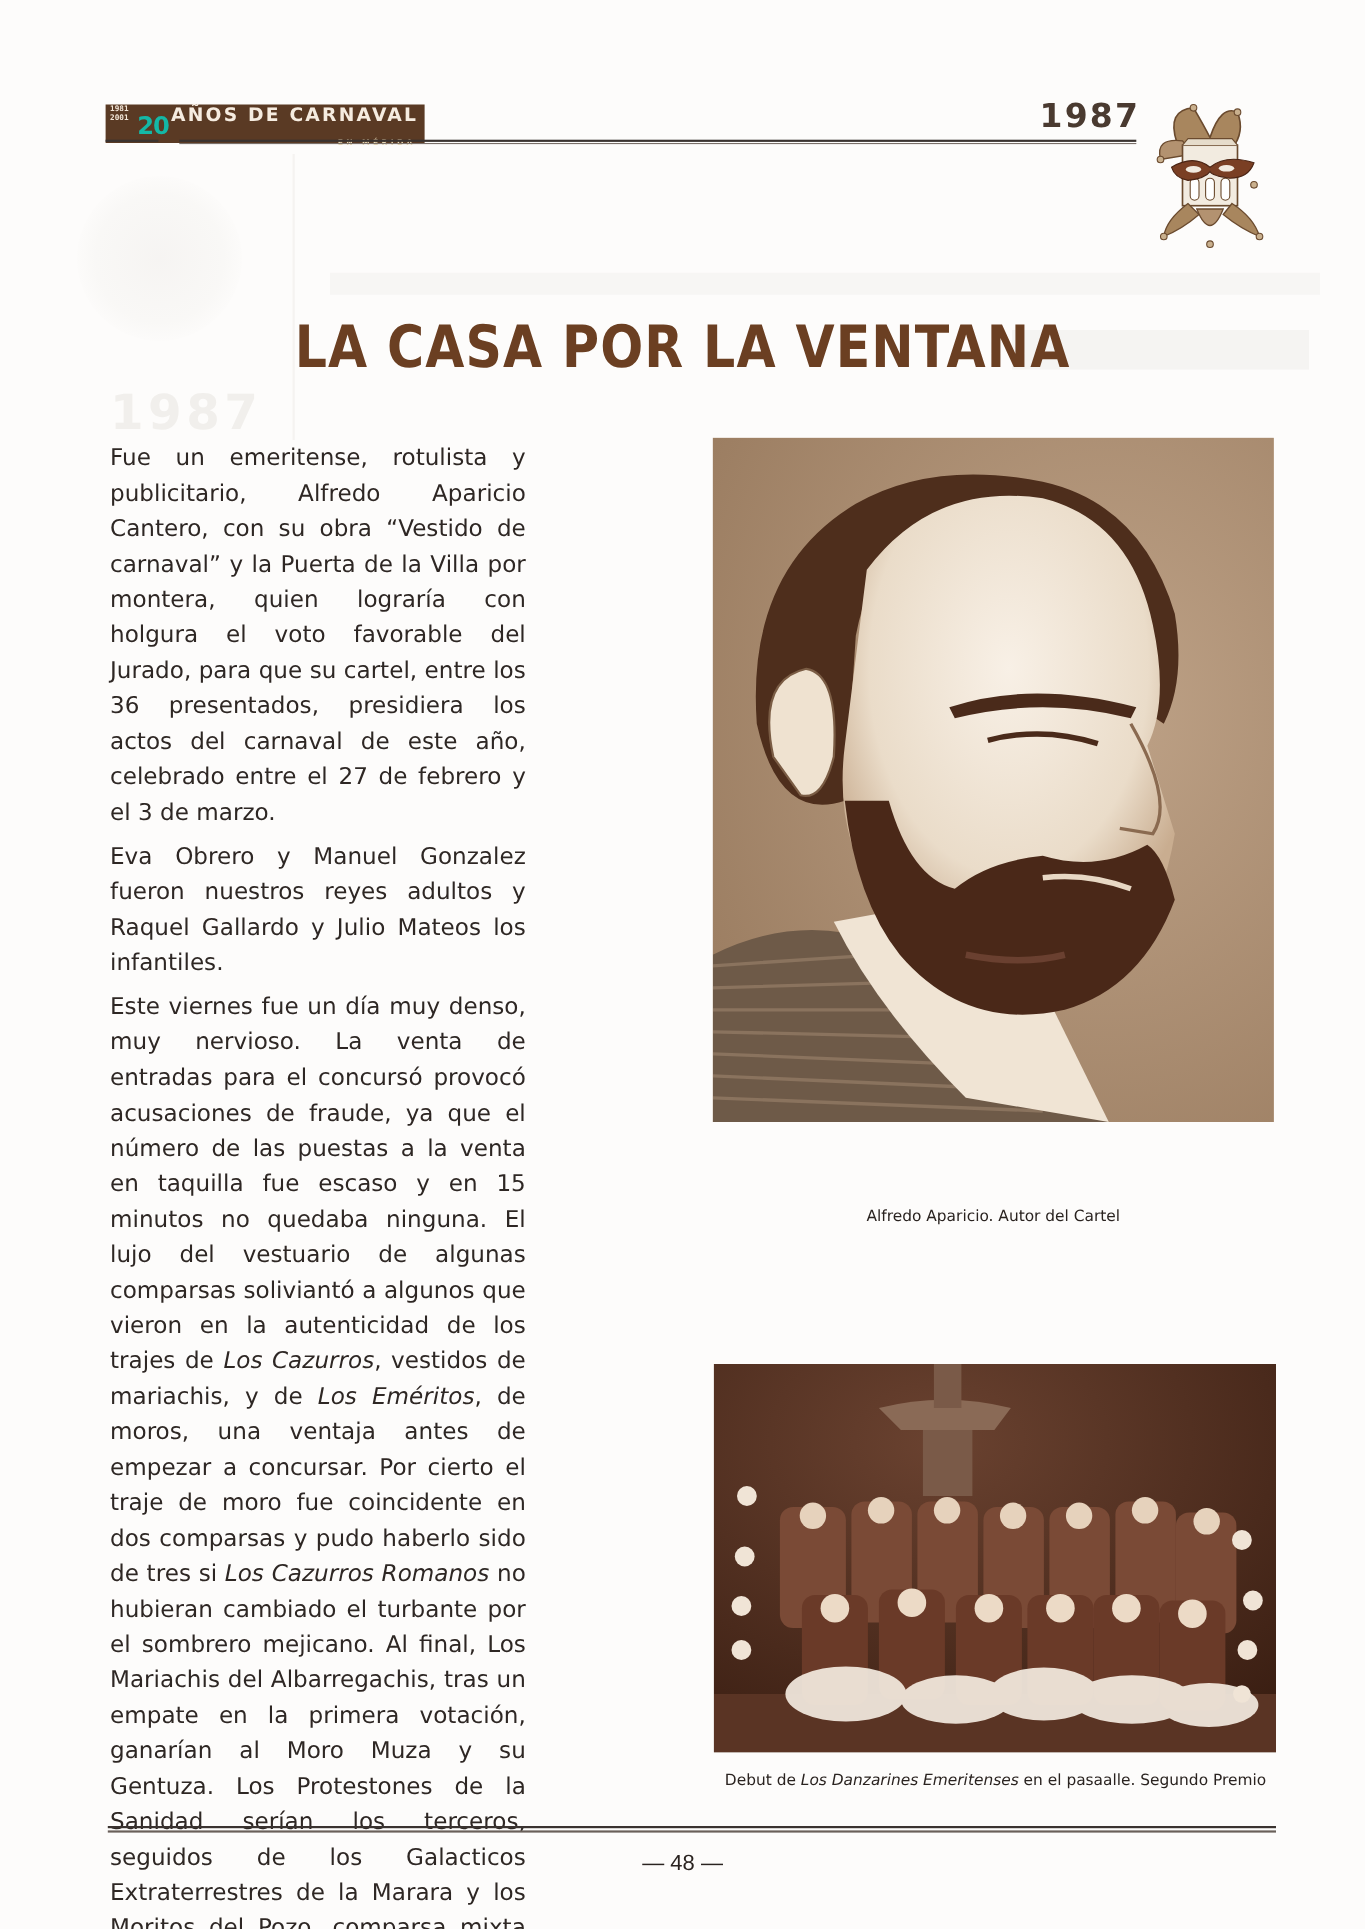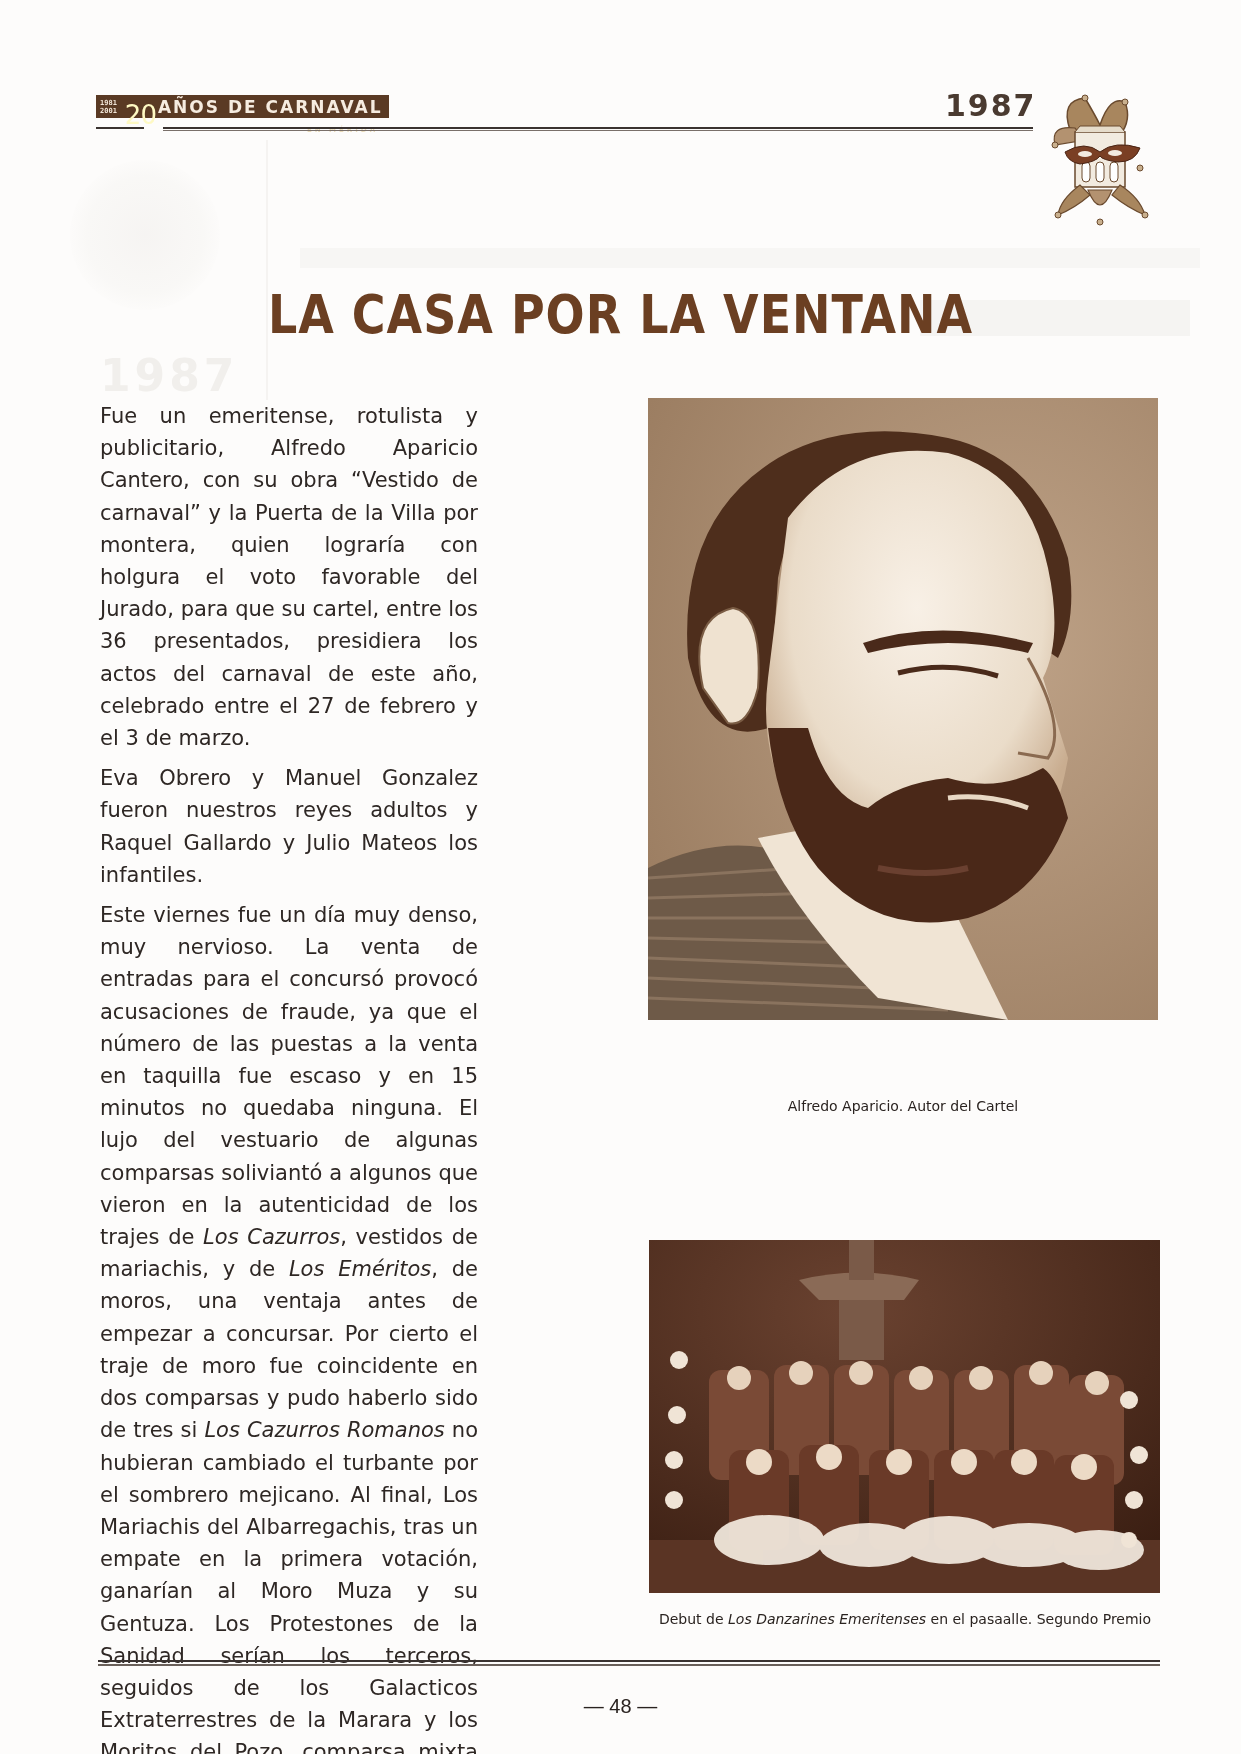--- a/index.html
+++ b/index.html
@@ -30,34 +30,34 @@
       position: absolute; left: 300px; top: 248px; width: 900px; height: 20px;
       background: #f7f6f4;
     }
     .ghost-band2 {
       position: absolute; left: 920px; top: 300px; width: 270px; height: 36px;
       background: #f5f4f2;
     }
 
     
     .header-banner {
-      position: absolute; left: 96px; top: 95px; height: 23px;
-      display: flex; align-items: center;
+      position: absolute; left: 96px; top: 95px; height: 35px;
+      display: flex; align-items: flex-start;
       background: #5a3a24;
       padding: 0 6px 0 4px;
     }
     .banner-years {
       display: flex; flex-direction: column;
       font-family: "DejaVu Sans Mono", monospace; font-weight: bold;
       font-size: 7px; line-height: 8px; color: #f2e6d8;
       margin-right: 8px;
     }
     .banner-20 {
-      font-family: "DejaVu Sans", sans-serif; font-weight: normal;
-      font-size: 26px; color: #fef9c3; position: relative; top: 8px;
+      font-family: "DejaVu Sans", sans-serif; font-weight: bold;
+      font-size: 22px; color: #14b8a6; position: relative; top: 8px;
       margin-right: 2px; letter-spacing: -1px;
     }
     .banner-title {
       font-family: "DejaVu Sans", sans-serif; font-weight: bold;
       font-size: 17px; color: #f6ece0; letter-spacing: 2px;
     }
     .banner-sub {
       position: absolute; left: 307px; top: 126px;
       font-family: "DejaVu Sans", sans-serif; font-size: 7px; font-weight: bold;
       color: #eadbb8; letter-spacing: 3px;
@@ -115,21 +115,21 @@
       position: absolute; font-family: "DejaVu Sans", sans-serif;
       font-size: 14px; color: #2a2320; text-align: center;
     }
     .caption-1 { left: 648px; width: 510px; top: 1098px; }
     .caption-2 { left: 640px; width: 530px; top: 1611px; }
 
     .footer-line1 { position: absolute; left: 98px; top: 1660px; width: 1062px; height: 2px; background: #3a3330; }
     .footer-line2 { position: absolute; left: 98px; top: 1664px; width: 1062px; height: 2px; background: #6a605a; }
     .page-number {
       position: absolute; left: 0; width: 1241px; top: 1683px; text-align: center;
-      font-family: "Liberation Sans", sans-serif; font-size: 20px; color: #2a2320; margin-top: 12px;
+      font-family: "Liberation Sans", sans-serif; font-size: 20px; color: #2a2320;
     }
   </style>
 </head>
 <body>
 
 <div class="ghost-mark"></div>
 <div class="ghost-year">1987</div>
 <div class="ghost-vline"></div>
 <div class="ghost-band"></div>
 <div class="ghost-band2"></div>

